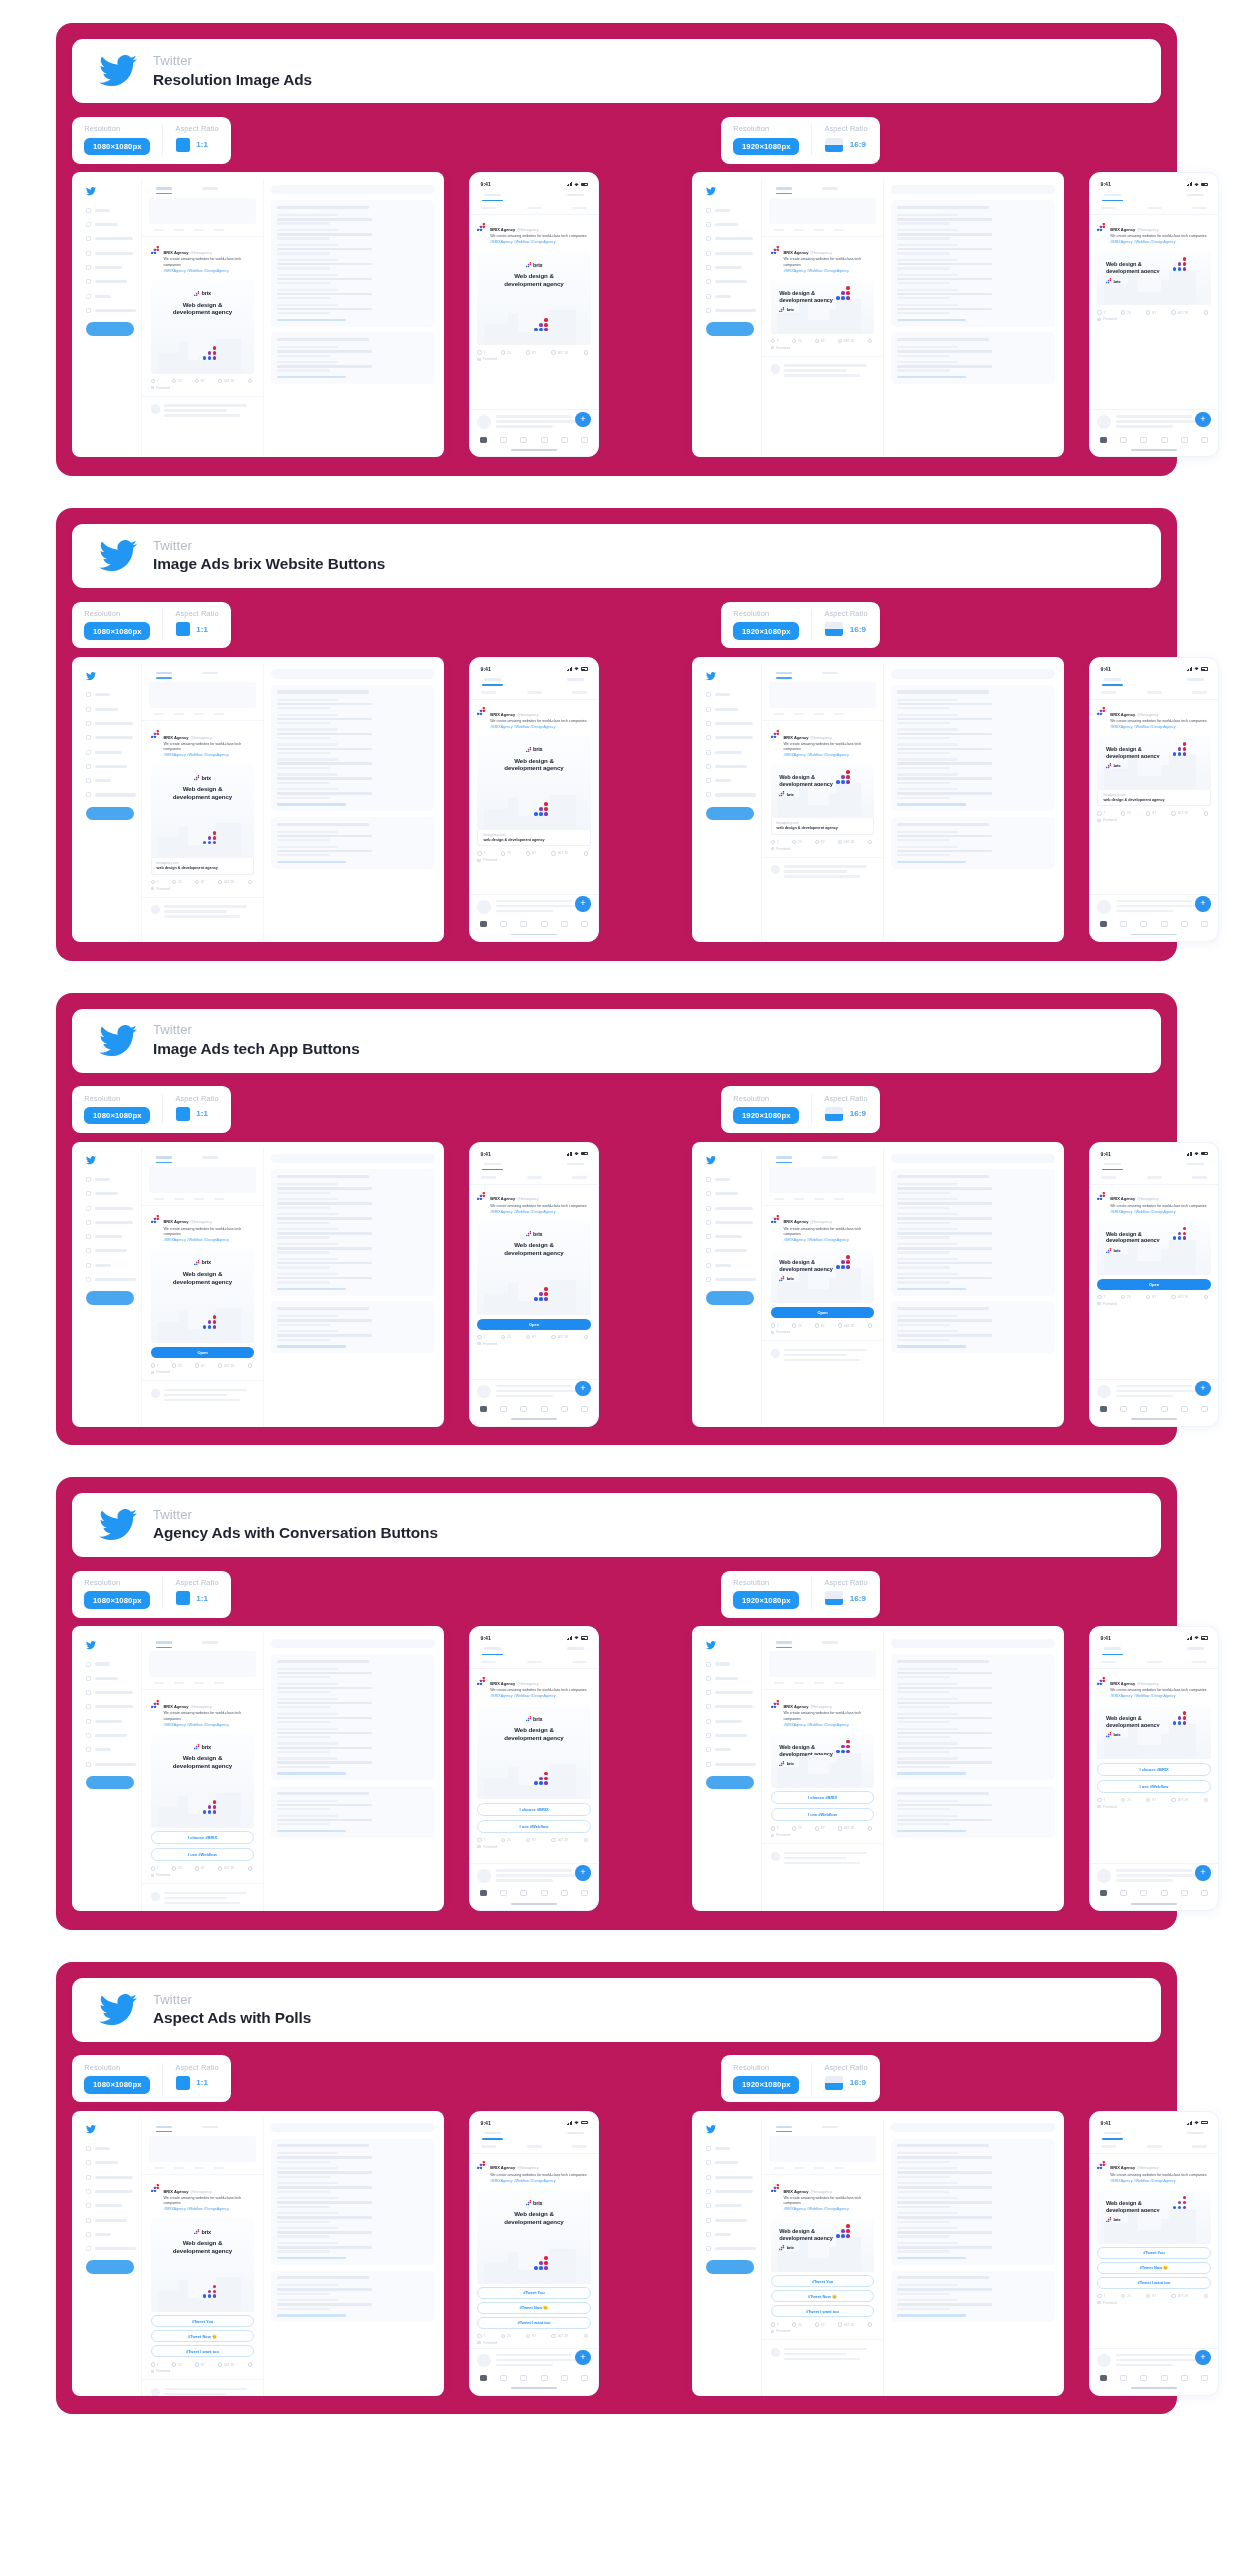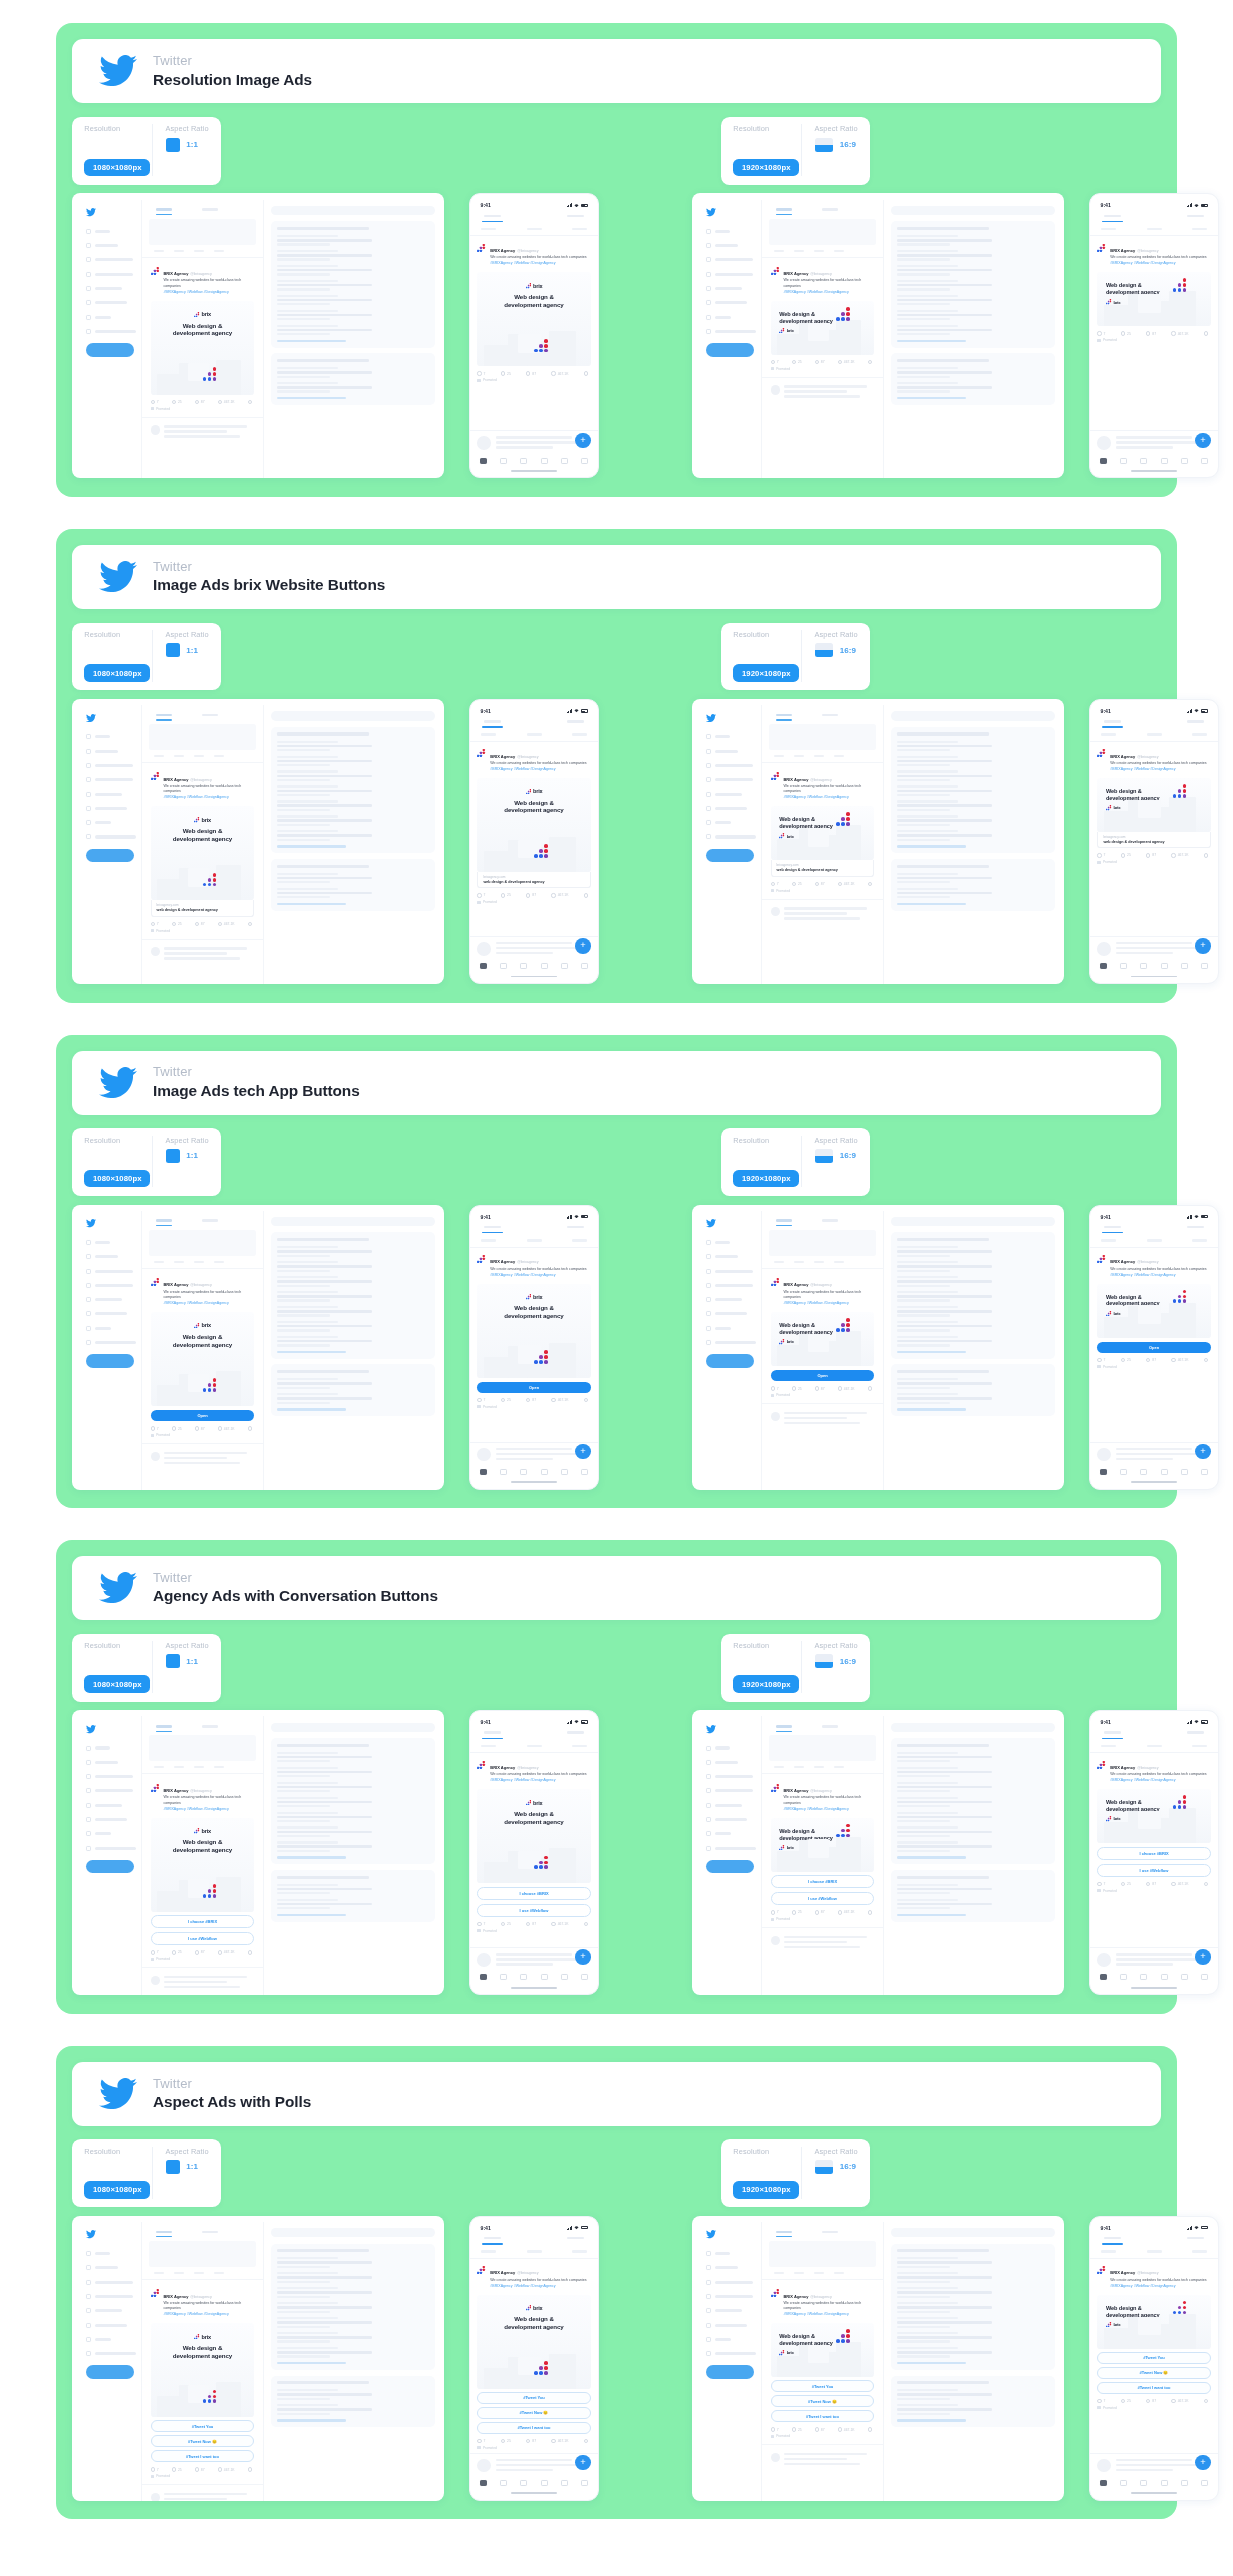--- a/index.html
+++ b/index.html
@@ -7,21 +7,21 @@
     width:1233px;
     background:#ffffff;
     font-family:"Liberation Sans", sans-serif;
     -webkit-font-smoothing:antialiased;
   }
   .page { width:1233px; padding:23.4px 0 37px 0; }
 
   
   .section {
     margin:0 56px 32px 56px;
-    background:#86efac;
+    background:#be185d;
     border-radius:16px;
     padding:16px 16px 18.5px 16px;
   }
 
   
   .sec-header {
     background:#ffffff;
     border-radius:11px;
     height:64px;
     display:flex;
@@ -37,21 +37,21 @@
   
   .badges-row { display:flex; margin-top:13.6px; }
   .badge-left { width:649px; flex:0 0 auto; }
   .badge-card {
     display:inline-flex; align-items:stretch;
     background:#fff; border-radius:8.6px;
     padding:7.4px 12.3px 8.6px 12.3px;
     box-shadow:0 1.2px 5px rgba(31,82,160,.05);
   }
   .badge-col { display:flex; flex-direction:column; }
-  .badge-col.res { padding-right:2px; border-right:0.6px solid #edf1f7;gap:21px; }
+  .badge-col.res { padding-right:12px; border-right:0.6px solid #edf1f7; }
   .badge-col.ar  { padding-left:12.3px; }
   .badge-lbl { font-size:7.4px; color:#b9c1cd; margin-bottom:4.3px; letter-spacing:0.1px; }
   .res-pill {
     background:#2196f3; color:#fff; font-size:7.7px; font-weight:700;
     border-radius:5.6px; padding:4.3px 8.6px; letter-spacing:0.1px; white-space:nowrap;
   }
   .ar-row { display:flex; align-items:center; gap:6.8px; }
   .ar-sq { width:14px; height:14px; background:#2196f3; border-radius:2.5px; }
   .ar-wide { width:18.5px; height:14px; border-radius:2.5px; overflow:hidden; background:#e9eef6; display:flex; flex-direction:column; justify-content:flex-end; }
   .ar-wide i { display:block; height:6.8px; background:#2196f3; }

